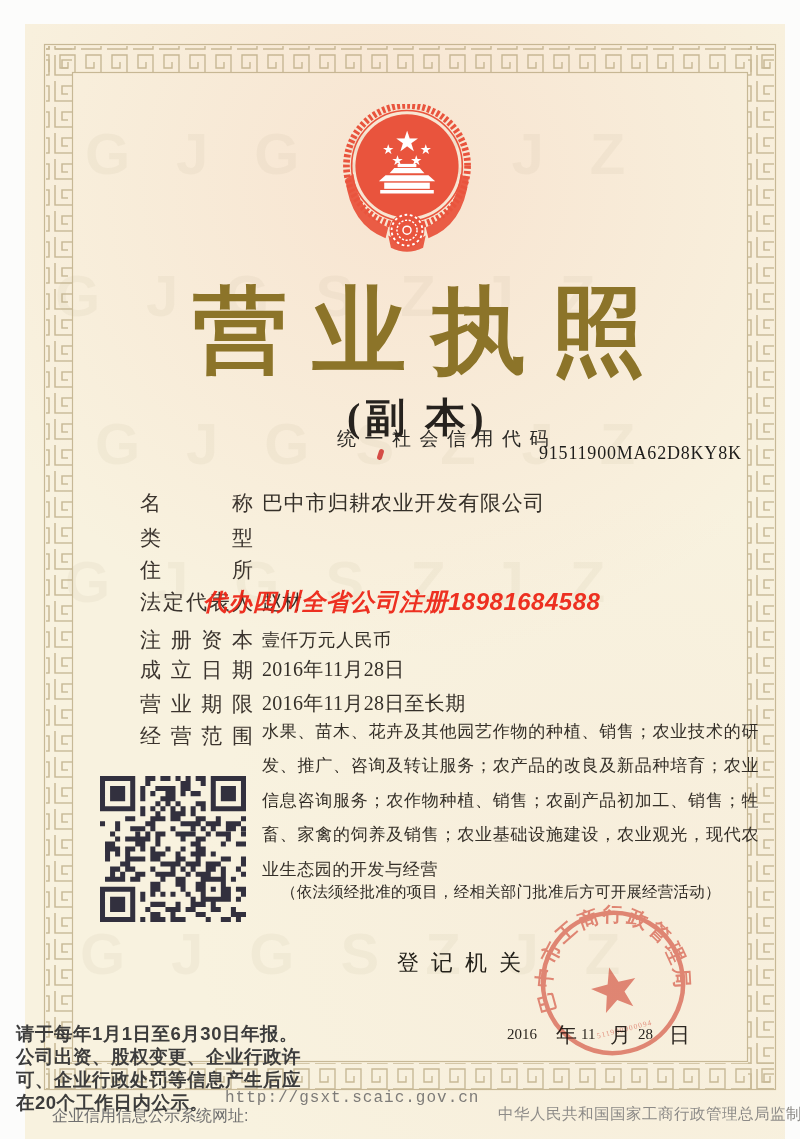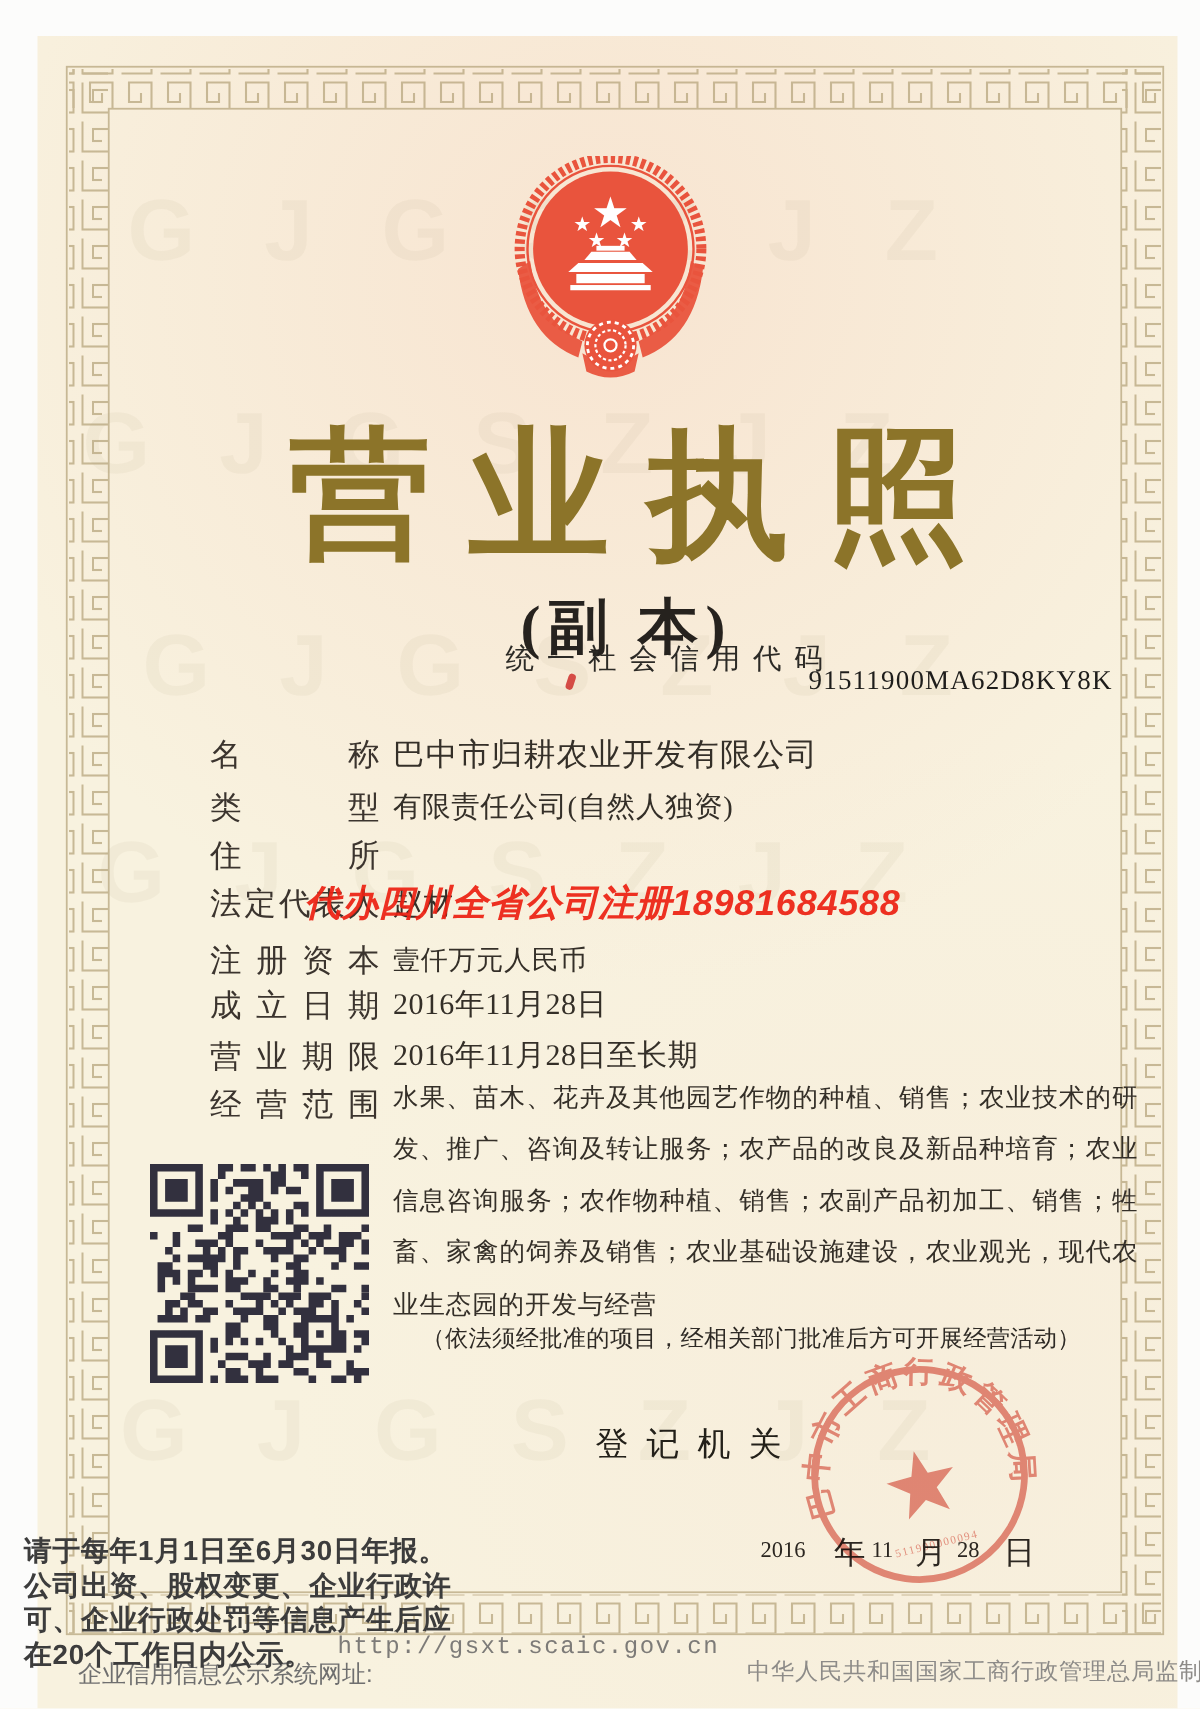--- a/index.html
+++ b/index.html
@@ -156,21 +156,20 @@
       <span>名</span>
       <span>称</span>
     </span>
   <span class="val v-name">巴中市归耕农业开发有限公司</span>
 </div>
 <div class="row" style="top:524px;">
   <span class="lbl just" style="display: flex; justify-content: space-between;">
       <span>类</span>
       <span>型</span>
     </span>
-  <span class="val v-type">有限责任公司(自然人独资)</span>
 </div>
 <div class="row" style="top:556px;">
   <span class="lbl just" style="display: flex; justify-content: space-between;">
       <span>住</span>
       <span>所</span>
     </span>
 </div>
 <div class="row" style="top:588px;">
   <span class="lbl just" style="display: flex; justify-content: space-between;">
       <span>法</span>

